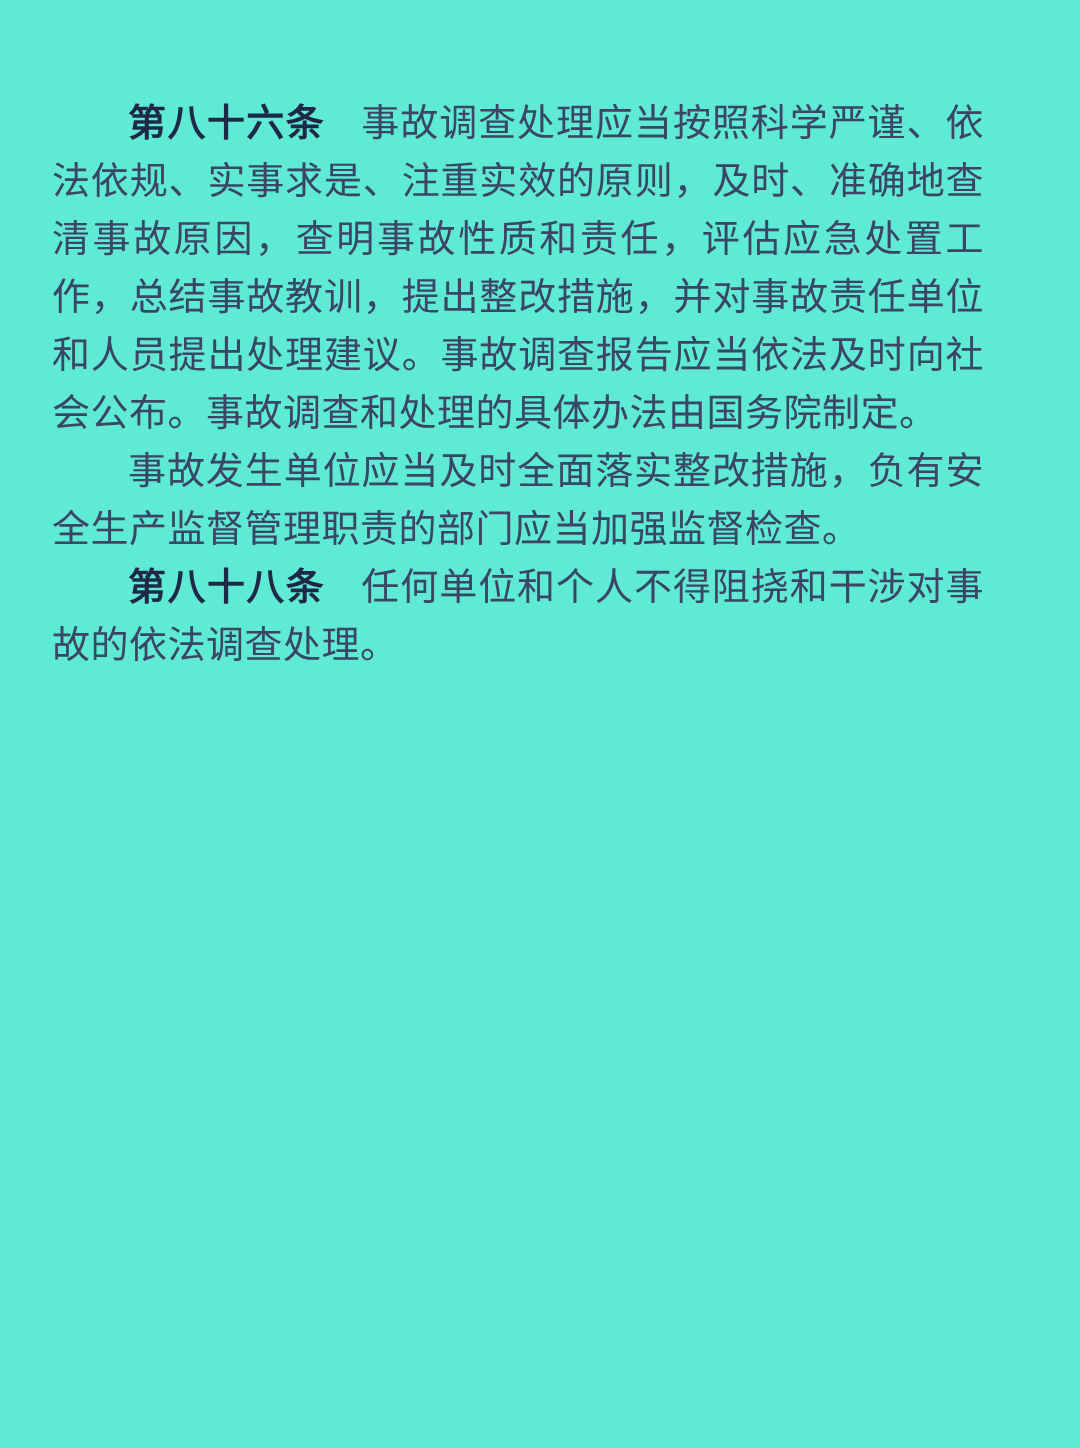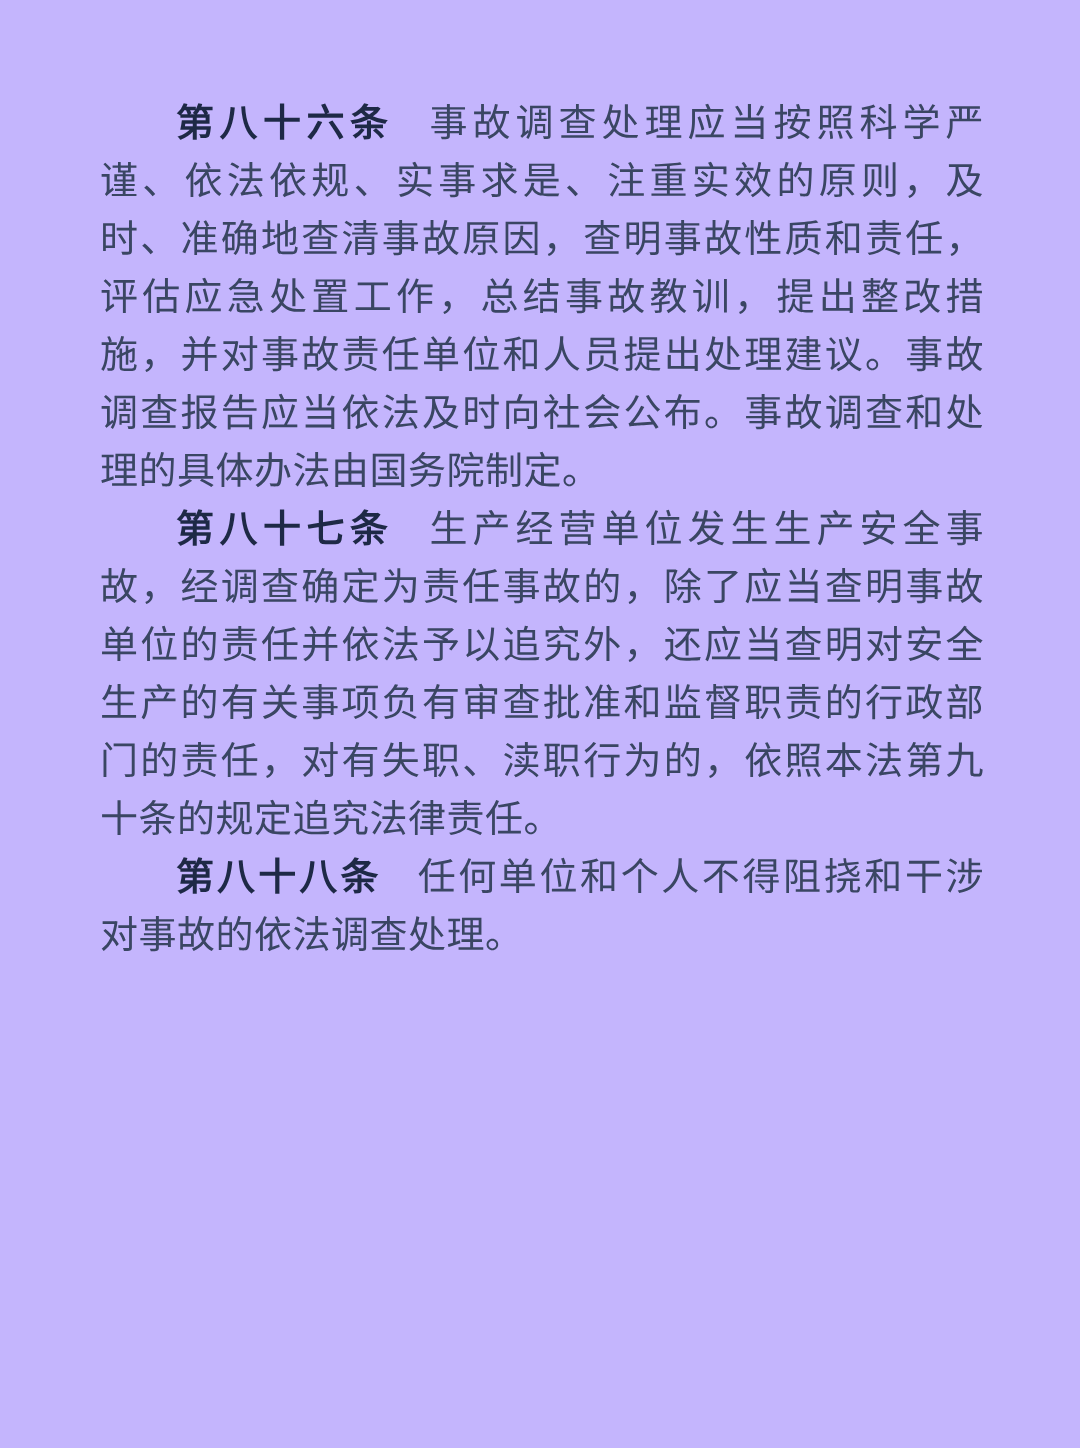--- a/index.html
+++ b/index.html
@@ -9,22 +9,22 @@
   }
   body {
     width: 1080px;
     height: 1448px;
     overflow: hidden;
   }
   .page {
     box-sizing: border-box;
     width: 1080px;
     height: 1448px;
-    padding: 94px 96px 40px 100px;
-    background: #c4b5fd;
+    padding: 94px 96px 40px 52px;
+    background: #5eead4;
     font-family: "Liberation Serif", "DejaVu Serif", serif;
     font-size: 38px;
     line-height: 58px;
     color: #3a4663;
     text-align: justify;
   }
   .para {
     margin: 0;
     padding: 0;
     text-indent: 2em;
@@ -44,23 +44,23 @@
 </style>
 </head>
 <body>
 
 <div class="page">
 
   <p class="para">
     <strong class="article-label">第八十六条</strong><span>事故调查处理应当按照科学严谨、依法依规、实事求是、注重实效的原则，及时、准确地查清事故原因，查明事故性质和责任，评估应急处置工作，总结事故教训，提出整改措施，并对事故责任单位和人员提出处理建议。事故调查报告应当依法及时向社会公布。事故调查和处理的具体办法由国务院制定。</span>
   </p>
 
+  <p class="para">
+    <span>事故发生单位应当及时全面落实整改措施，负有安全生产监督管理职责的部门应当加强监督检查。</span>
+  </p>
 
 
-  <p class="para">
-    <strong class="article-label">第八十七条</strong><span>生产经营单位发生生产安全事故，经调查确定为责任事故的，除了应当查明事故单位的责任并依法予以追究外，还应当查明对安全生产的有关事项负有审查批准和监督职责的行政部门的责任，对有失职、渎职行为的，依照本法第九十条的规定追究法律责任。</span>
-  </p>
 
   <p class="para">
     <strong class="article-label">第八十八条</strong><span>任何单位和个人不得阻挠和干涉对事故的依法调查处理。</span>
   </p>
 
 </div>
 
 </body></html>

